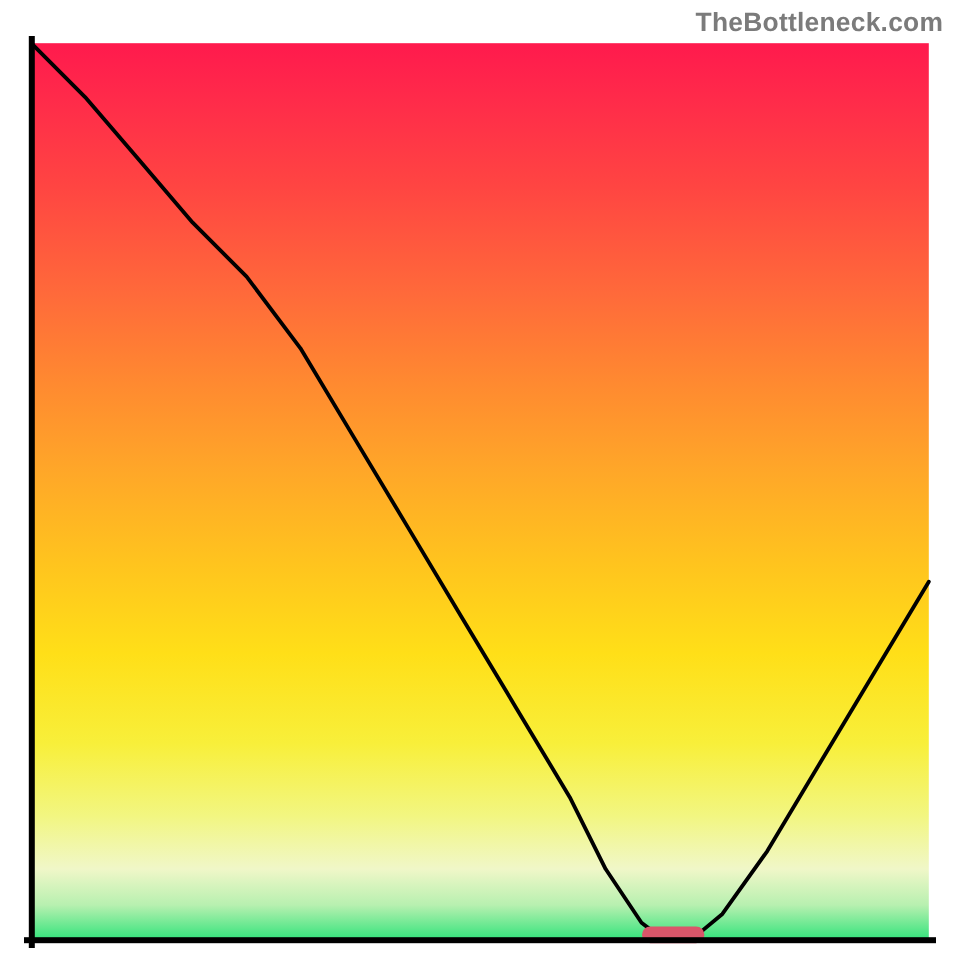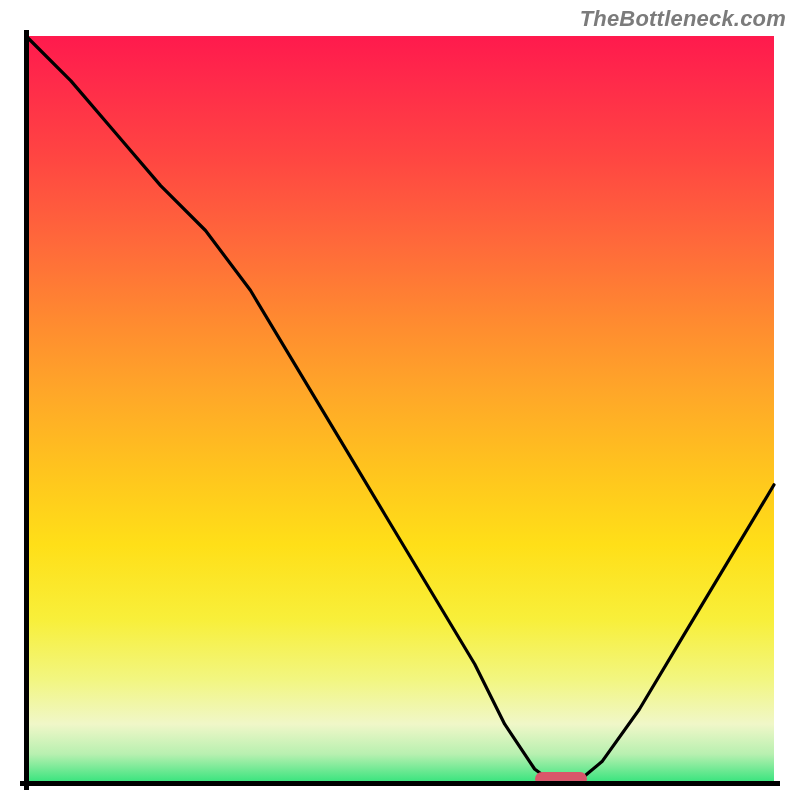--- a/index.html
+++ b/index.html
@@ -11,21 +11,20 @@
     position: relative;
   }
   .attribution {
     position: absolute;
     top: 6px;
     right: 14px;
     font-size: 22px;
     font-weight: bold;
     color: #7b7b7b;
     letter-spacing: 0.2px;
-    font-style: italic;
   }
   .chart-frame {
     position: absolute;
     left: 20px;
     top: 30px;
     width: 760px;
     height: 760px;
   }
   .plot-area {
     position: absolute;

